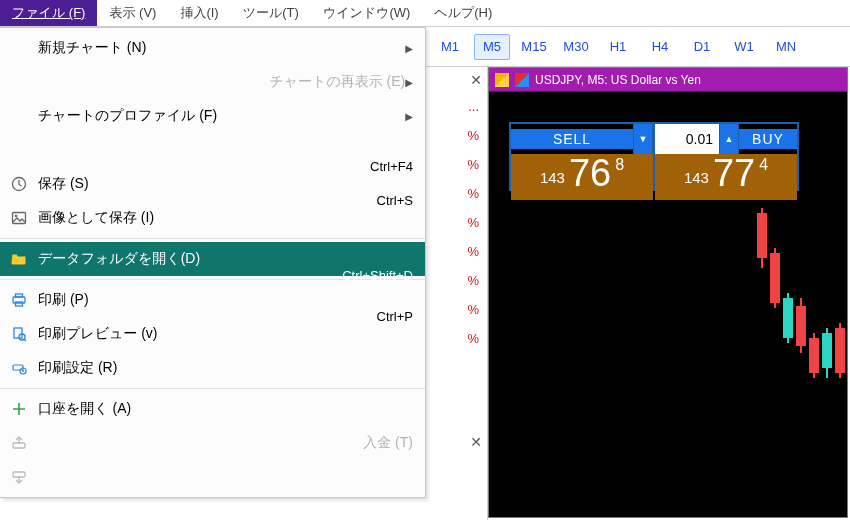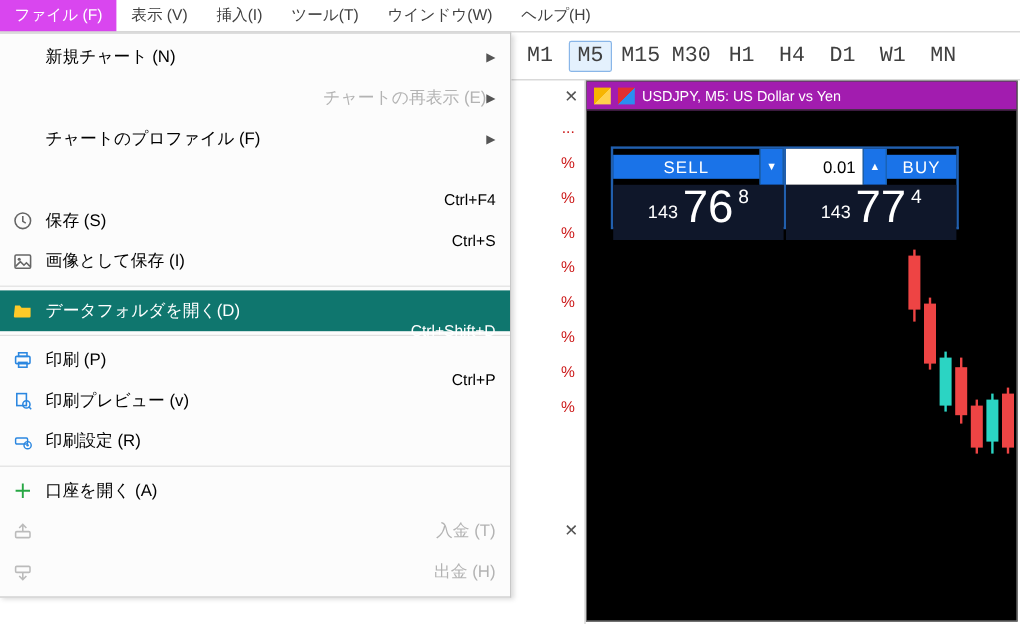--- a/index.html
+++ b/index.html
@@ -1,50 +1,50 @@
 <!DOCTYPE html>
 <html><head>
 <meta charset="utf-8">
 <style>
   * { box-sizing: border-box; font-family: "Segoe UI", "Meiryo UI", sans-serif; }
   body { margin:0; width:850px; height:520px; background:#fff; overflow:hidden; position:relative; }
   .menubar { display:flex; height:27px; border-bottom:1px solid #d0d0d0; font-size:13px; }
   .menubar .item { padding:4px 12px; color:#404040; cursor:default; }
-  .menubar .item.active { background:#d946ef; color:#fff; }
+  .menubar .item.active { background:#4c1d95; color:#fff;text-decoration:underline; }
   .dropdown { position:absolute; top:27px; left:0; width:426px; background:#fcfcfc; border:1px solid #c8c8c8; border-left:none; box-shadow:2px 2px 4px rgba(0,0,0,0.15); z-index:200; font-size:14px; padding:3px 0; }
   .m-row { display:flex; align-items:center; height:34px; padding:0 12px 0 8px; color:#000; }
   .m-row.disabled { color:#b3b3b3;text-align:right; }
   .m-row.highlight { background:#0f766e; color:#fff; }
   .m-row .ico { width:22px; display:flex; align-items:center; justify-content:center; margin-right:8px; }
   .m-row .lbl { flex:1; }
   .m-row .sc { margin-left:auto; font-size:13px;margin-top:32px; }
   .m-row .sub { margin-left:auto; font-size:10px; color:#555; }
   .sep { height:1px; background:#e0e0e0; margin:3px 0; }
   .tf-bar { position:absolute; top:27px; left:426px; right:0; height:40px; display:flex; align-items:center; gap:6px; padding:4px 6px; border-bottom:1px solid #d0d0d0; z-index:50; }
-  .tf { width:36px; height:26px; display:flex; align-items:center; justify-content:center; color:#404040; font-size:18px; border:1px solid transparent; border-radius:2px;font-family:Liberation Mono, monospace; }
+  .tf { width:36px; height:26px; display:flex; align-items:center; justify-content:center; color:#1d4ed8; font-size:13px; border:1px solid transparent; border-radius:2px; }
   .tf.active { border-color:#89b6e8; background:#e4f1fd; }
   .watch-col { position:absolute; top:67px; left:426px; width:62px; height:453px; background:#fff; border-right:1px solid #d0d0d0; z-index:40; }
   .watch-close { position:absolute; top:5px; right:5px; font-size:14px; color:#555; }
   .watch-list { position:absolute; top:32px; left:0; right:0; }
   .watch-list div { height:29px; text-align:right; padding-right:8px; color:#cc1a1a; font-size:13px; }
   .watch-close2 { position:absolute; bottom:70px; right:5px; font-size:14px; color:#555; }
   .chart { position:absolute; top:67px; left:488px; right:2px; height:451px; background:#000; border:1px solid #7a7a7a; }
   .chart-title { display:flex; align-items:center; gap:6px; height:24px; padding:0 6px; font-size:12px; color:#fff; background:#a21caf; border-bottom:1px solid #333; }
   .title-mt { width:14px; height:14px; background:linear-gradient(135deg,#f7b500 50%,#ffd24d 50%); }
   .title-mt2 { width:14px; height:14px; background:linear-gradient(135deg,#e23030 50%,#2b8ef0 50%); }
   .ticket { position:absolute; top:31px; left:20px; width:290px; height:92px; display:flex; align-items:stretch; z-index:5; }
   .tk-panel { flex:1; display:flex; flex-direction:column; border:2px solid #215fae;margin-top:23px; }
   .tk-panel + .tk-panel { border-left:none; }
   .tk-head { height:30px; display:flex; align-items:center; }
   .tk-head-left { background:#1a73e8; flex:1; display:flex; justify-content:center; align-items:center; }
   .tk-head-right { background:#1a73e8; flex:1; display:flex; justify-content:center; align-items:center; }
   .sell-btn, .buy-btn { color:#fff; font-size:14px; letter-spacing:1px; padding:2px 10px; }
   .arrow { width:20px; height:30px; background:#1a73e8; color:#fff; display:flex; align-items:center; justify-content:center; font-size:9px; border-left:1px solid #1b5fa8; border-right:1px solid #1b5fa8; }
   .lot { flex:1; height:30px; background:#fff; display:flex; align-items:center; justify-content:flex-end; padding-right:6px; font-size:14px; color:#000; }
-  .tk-body { flex:1; background:#0f172a; display:flex; align-items:flex-end; justify-content:center; color:#fff; padding-bottom:8px; }
+  .tk-body { flex:1; background:#a16207; display:flex; align-items:flex-end; justify-content:center; color:#fff; padding-bottom:8px; }
   .tk-body .px { display:flex; align-items:flex-end; gap:4px; }
   .handle { font-size:15px; margin-bottom:6px; }
   .big { font-size:38px; font-weight:500; line-height:1; }
   .tick { font-size:16px; margin-bottom:18px; }
   .candles { position:absolute; top:130px; left:0; right:0; bottom:0; }
   .cd { position:absolute; width:10px; }
   .cd .wick { position:absolute; left:4px; width:2px; }
   .cd .body { position:absolute; left:0; width:10px; }
   .red-c { background:#e44; }
   .teal-c { background:#2bd4c3; }
@@ -161,21 +161,20 @@
     </span>
     <span class="lbl">入金 (T)</span>
   </div>
   <div class="m-row disabled">
     <span class="ico">
       <svg width="16" height="16" viewBox="0 0 16 16">
           <rect x="2" y="3" width="12" height="5" rx="1" fill="none" stroke="#bbb" stroke-width="1.3"></rect>
           <path d="M8 8v6M5 11l3 3 3-3" fill="none" stroke="#bbb" stroke-width="1.3"></path>
         </svg>
     </span>
-    <span class="lbl">出金 (H)</span>
   </div>
 </div>
 
 <div class="tf-bar">
   <div class="tf">M1</div>
   <div class="tf active">M5</div>
   <div class="tf">M15</div>
   <div class="tf">M30</div>
   <div class="tf">H1</div>
   <div class="tf">H4</div>

